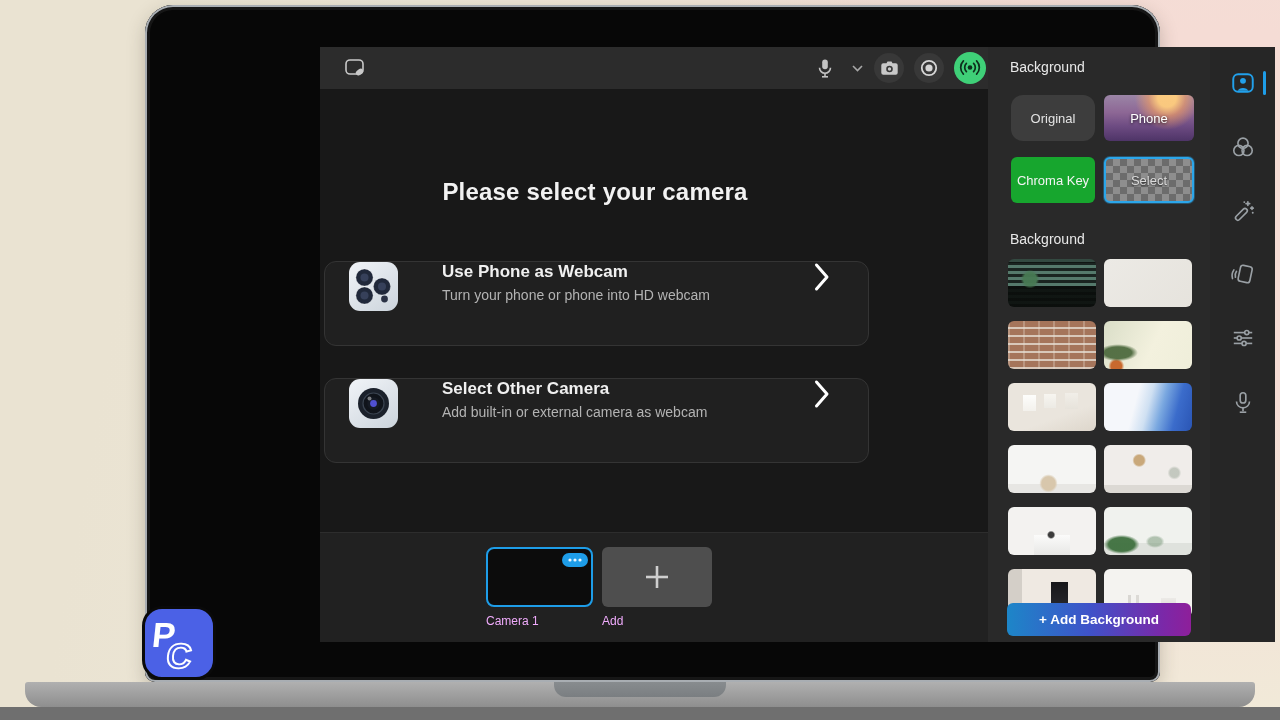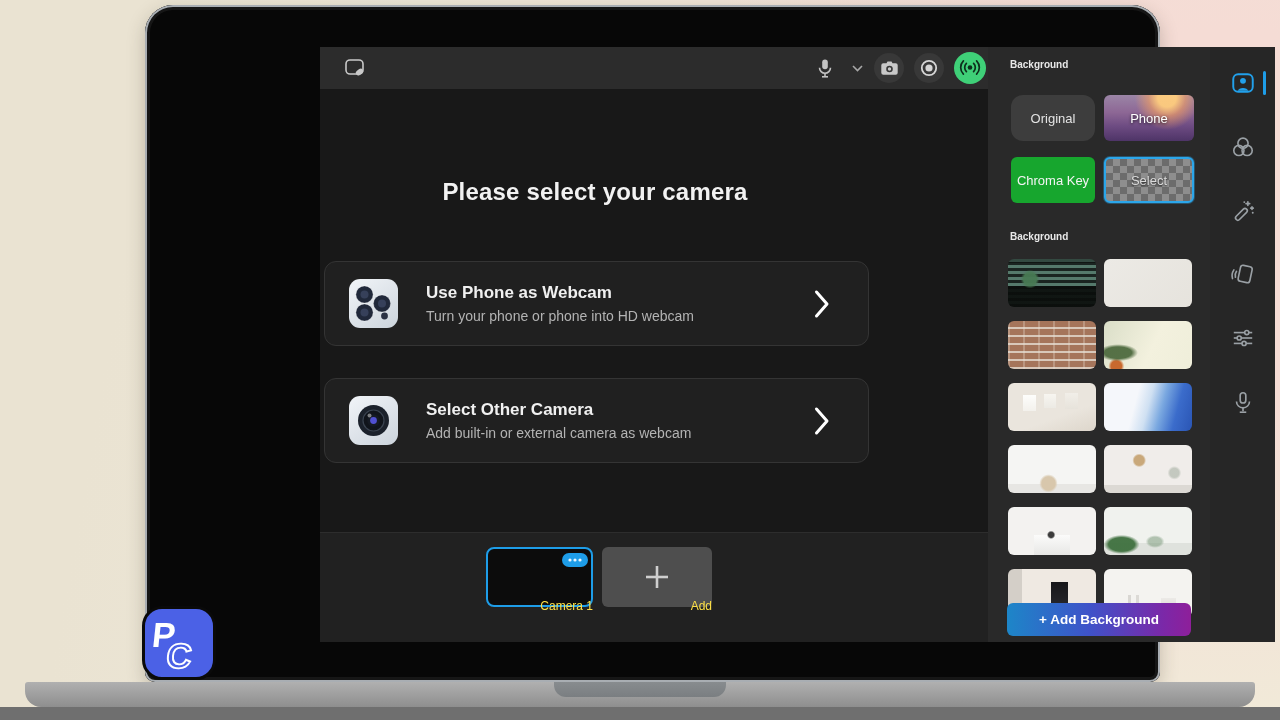--- a/index.html
+++ b/index.html
@@ -35,43 +35,43 @@
   .tb-right { margin-left:auto; margin-right:2px; display:flex; align-items:center; gap:10px; }
   .tb-btn { width:30px; height:30px; border-radius:50%; display:flex; align-items:center; justify-content:center; cursor:pointer; }
   .tb-circle { background:#383838; }
   .tb-live { width:32px; height:32px; background:#3fd078; }
   .tb-chev { width:14px; }
 
   .stage { position:absolute; left:0; top:42px; width:668px; height:443px; background:#181818; }
   .stage-head { position:absolute; left:0; top:89px; width:550px; text-align:center;
     color:#f2f2f2; font-size:24px; font-weight:bold; letter-spacing:.2px; }
   .opt-card { position:absolute; left:4px; width:545px; height:85px; background:#202020;
-    border:1px solid #343434; border-radius:12px; display:flex; align-items:center; cursor:pointer; }
+    border:1px solid #343434; border-radius:12px; display:flex; cursor:pointer;gap:16px; }
   .opt-1 { top:172px; } .opt-2 { top:289px; }
   .opt-icon { width:49px; height:49px; border-radius:11px; margin-left:24px; flex:0 0 auto;
     background:linear-gradient(145deg,#f1f4f8,#ccd4dc); display:flex; align-items:center; justify-content:center; }
   .opt-text { margin-left:28px; }
   .opt-title { color:#f0f0f0; font-size:17px; font-weight:bold; margin-bottom:5px; }
   .opt-sub { color:#b3b3b3; font-size:14px; }
   .opt-chev { margin-left:auto; margin-right:38px; display:flex; }
 
   .strip { position:absolute; left:0; top:485px; width:668px; height:110px; background:#212121;
     border-top:1px solid #2d2d2d; }
   .cam-tile { position:absolute; left:166px; top:14px; width:107px; height:60px; background:#0c0c0c;
     border:2px solid #1e9de8; border-radius:8px; cursor:pointer; }
   .cam-more { position:absolute; right:3px; top:4px; width:26px; height:14px; border-radius:8px;
     background:#1e9de8; display:flex; align-items:center; justify-content:center; cursor:pointer; }
   .add-tile { position:absolute; left:282px; top:14px; width:110px; height:60px; background:#4e4e4e;
     border-radius:6px; display:flex; align-items:center; justify-content:center; cursor:pointer; }
-  .strip-label { position:absolute; top:66px; font-size:12px; color:#fde047; text-align:right; }
+  .strip-label { position:absolute; top:81px; font-size:12px; color:#f0abfc; text-align:left; }
   .lbl-cam { left:166px; width:107px; } .lbl-add { left:282px; width:110px; }
 
   
   .panel { position:absolute; left:668px; top:0; width:222px; height:595px; background:#292929; overflow:hidden; }
-  .panel-title { position:absolute; left:22px; color:#e8e8e8; font-size:10px;font-weight:bold; }
+  .panel-title { position:absolute; left:22px; color:#e8e8e8; font-size:14px; }
   .pt-1 { top:12px; } .pt-2 { top:184px; }
   .modes { position:absolute; left:23px; top:48px; width:183px; display:grid;
     grid-template-columns:84px 90px; column-gap:9px; row-gap:16px; }
   .mode-btn { height:46px; border-radius:6px; border:none; font-family:inherit; font-size:13px;
     display:flex; align-items:center; justify-content:center; cursor:pointer; color:#e3e3e3; }
   .m-original { background:#3d3d3d;border-radius:12px; }
   .m-blur { color:#fff; text-shadow:0 1px 3px rgba(0,0,0,.75);
     background:
       radial-gradient(circle at 70% 6%, rgba(255,205,125,.95) 0 12%, rgba(255,165,90,.55) 24%, rgba(255,165,90,0) 42%),
       linear-gradient(180deg,#9b85a6 0%,#8d6795 38%,#6d4b82 68%,#4e3467 100%); }

